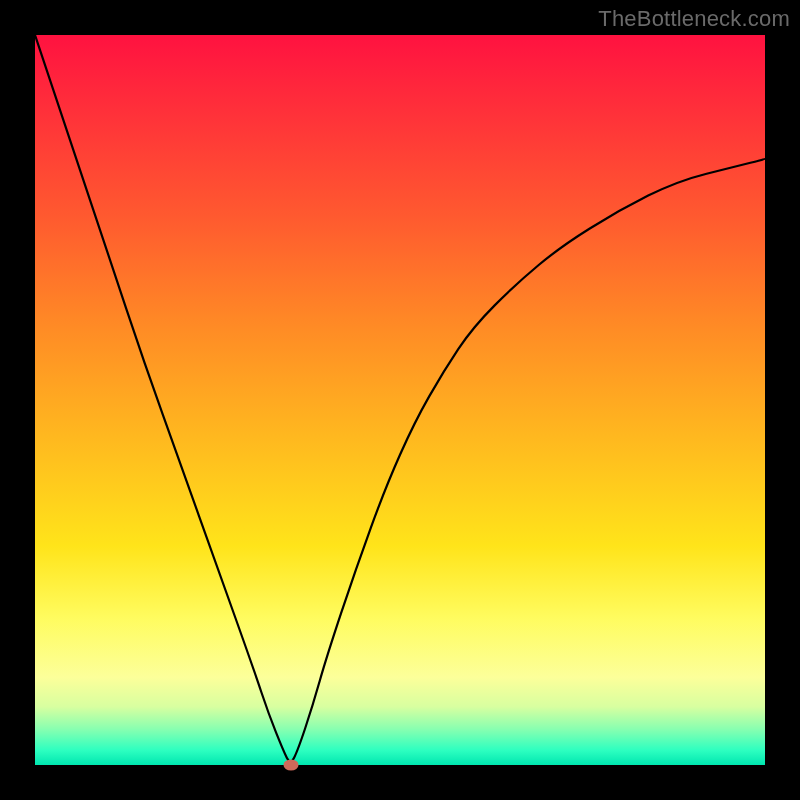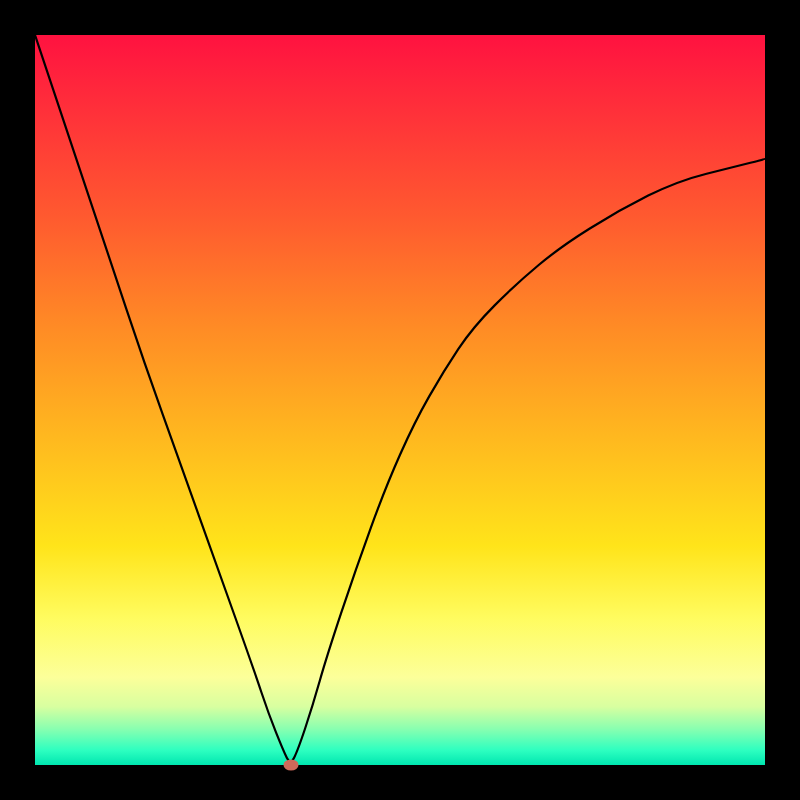--- a/index.html
+++ b/index.html
@@ -68,19 +68,20 @@
     height: 11px;
     border-radius: 50%;
     background: #cf6a5a;
     transform: translate(-50%, -50%);
   }
 </style>
 </head>
 <body>
 
 <div class="frame">
+  <div class="watermark">TheBottleneck.com</div>
   <div class="plot">
     <svg class="curve" viewBox="0 0 730 730" preserveAspectRatio="none">
       <path id="curve-path" d="M 0.0 0.0 Q 0.0 0.0 18.3 54.8 Q 36.5 109.5 54.8 164.3 Q 73.0 219.0 91.3 273.8 Q 109.5 328.5 127.8 379.6 Q 146.0 430.7 164.3 481.8 Q 182.5 532.9 200.8 584.0 Q 219.0 635.1 226.3 657.0 Q 233.6 678.9 240.9 697.1 Q 248.2 715.4 251.8 722.7 Q 255.5 730.0 259.1 722.7 Q 262.8 715.4 270.1 693.5 Q 277.4 671.6 284.7 646.0 Q 292.0 620.5 306.6 576.7 Q 321.2 532.9 335.8 492.8 Q 350.4 452.6 365.0 419.8 Q 379.6 386.9 394.2 361.4 Q 408.8 335.8 423.4 313.9 Q 438.0 292.0 459.9 270.1 Q 481.8 248.2 503.7 230.0 Q 525.6 211.7 554.8 193.5 Q 584.0 175.2 613.2 160.6 Q 642.4 146.0 671.6 138.7 Q 700.8 131.4 715.4 127.8 T 730.0 124.1"></path>
     </svg>
     <div class="marker" id="marker" style="left: 255.5px; top: 730px; background: rgb(207, 106, 90);"></div>
   </div>
 </div>
 
 </body></html>

